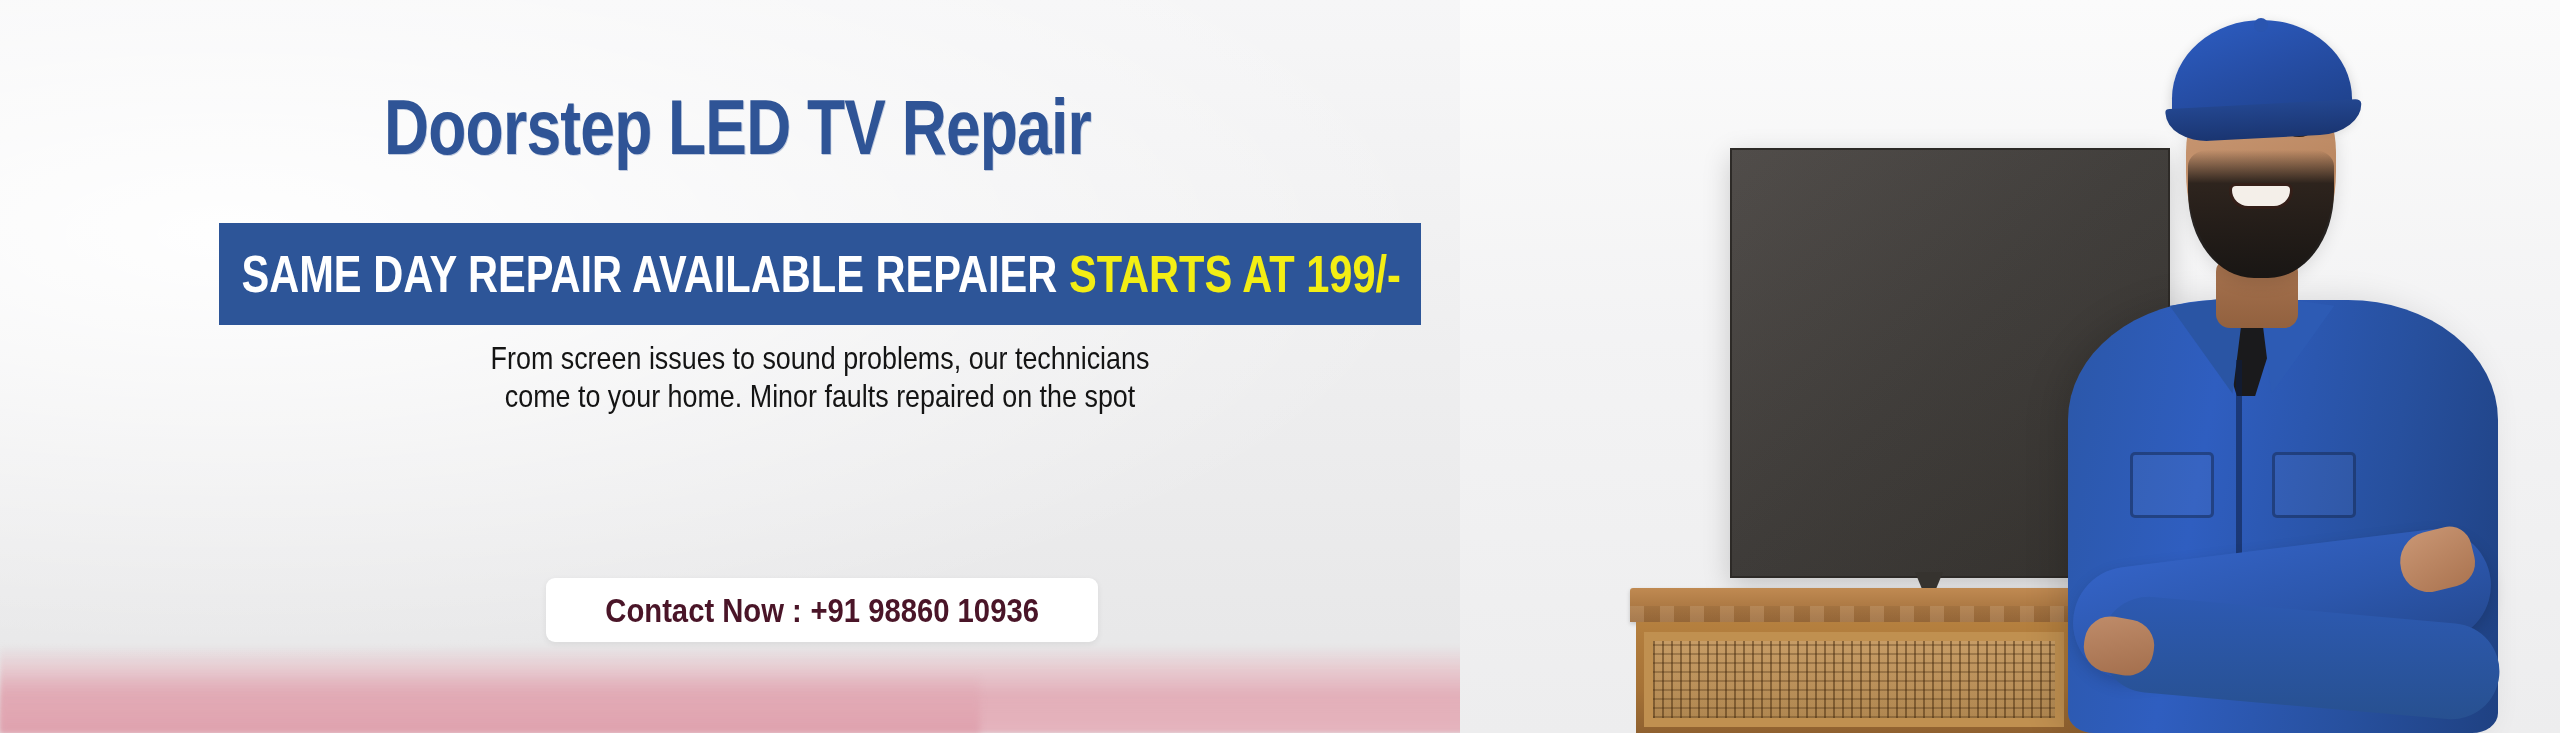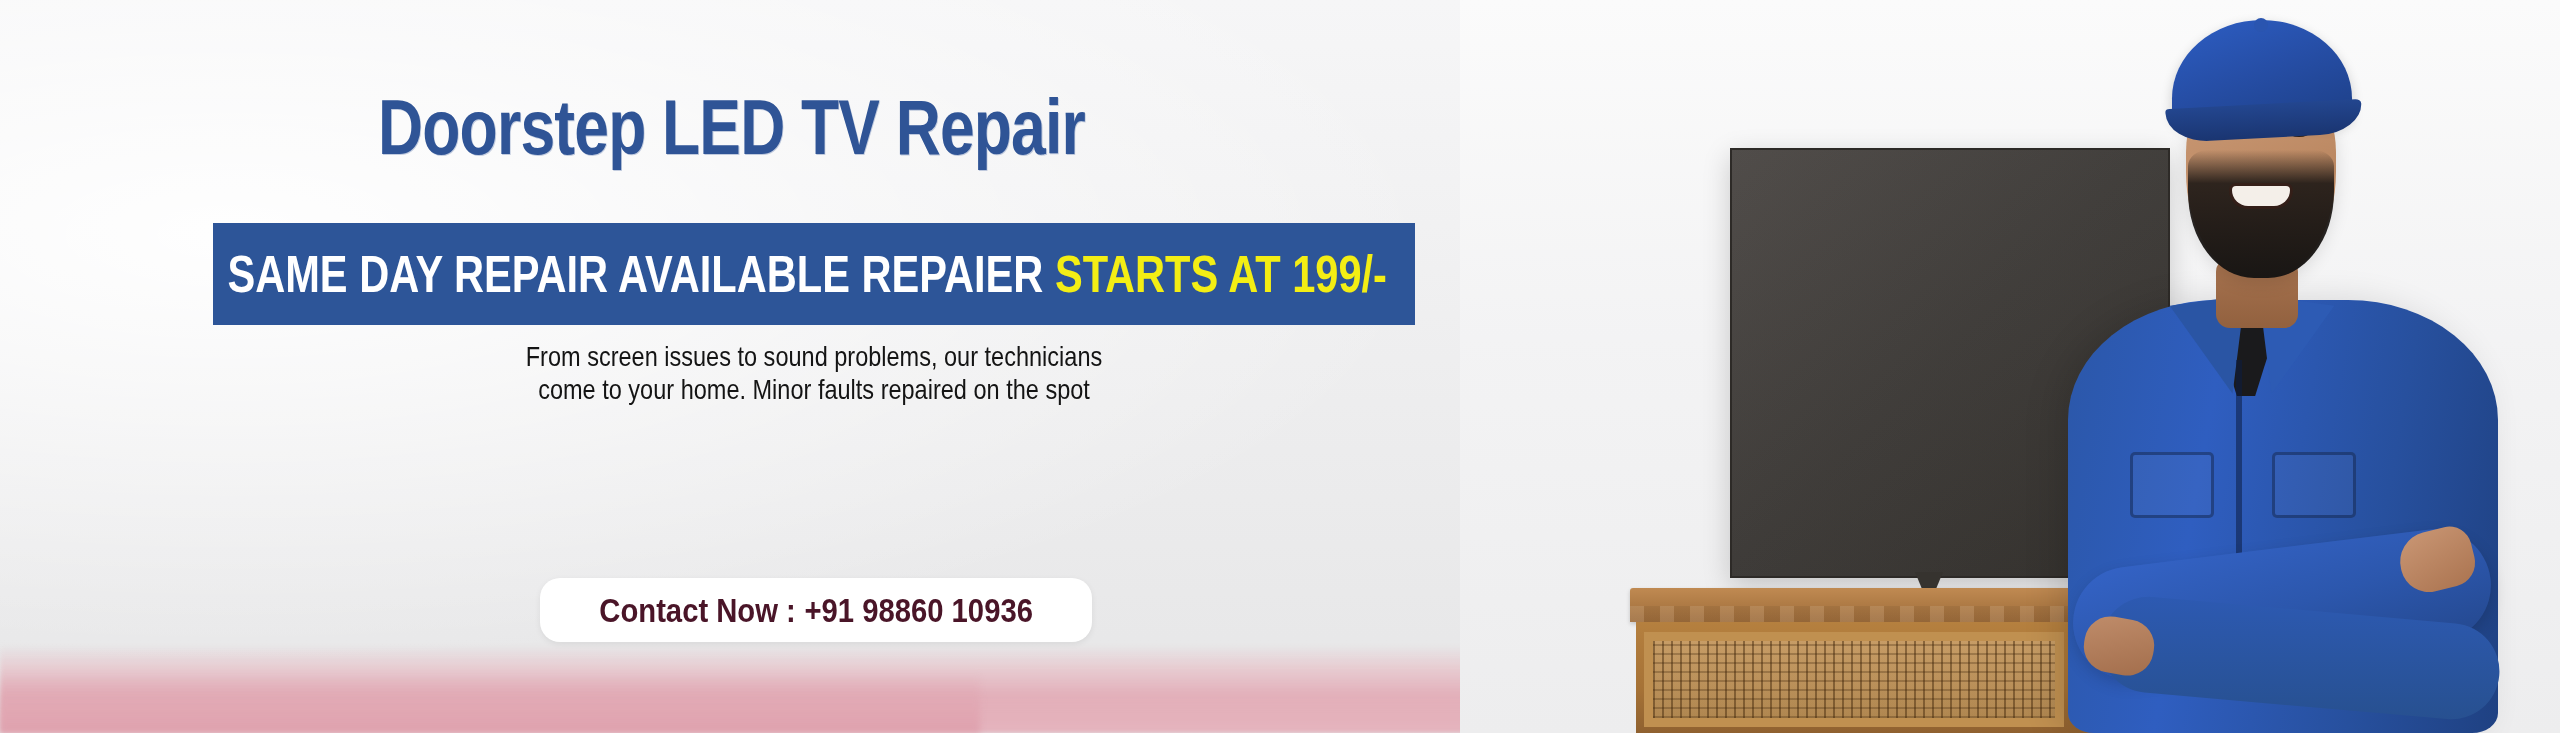--- a/index.html
+++ b/index.html
@@ -234,76 +234,76 @@
     background:linear-gradient(180deg,#23468f,#1a3571);
     border-radius:6px 8px 58px 58px / 4px 6px 40px 40px;
     transform:rotate(-3deg);
   }
   .t-cap-btn {
     position:absolute; left:274px; top:18px; width:14px; height:14px;
     background:#2a55b0; border-radius:50%;
   }
 
   
-  .copy { position:absolute; left:0; top:0; width:1520px; height:625px;text-decoration:underline; }
+  .copy { position:absolute; left:6px; top:0; width:1520px; height:625px;text-decoration:underline; }
 
   .headline {
     position:absolute; left:378px; top:88px;
     font-size:78px; line-height:1;
     font-weight:700;
     color:#2f5496;
     letter-spacing:-1px;
     transform:scaleX(.80);
     transform-origin:left top;
     white-space:nowrap;
     text-shadow:1px 1px 0 rgba(47,84,150,.28);
   }
 
   .badge {
     position:absolute; left:213px; top:223px;
     width:1202px; height:102px;
     background:#2d5598;
-    display:flex; align-items:center;
+    display:flex; align-items:center;padding-left:8px;
   }
   .badge-text {
     font-size:52px; line-height:1;
     font-weight:700;
     color:#ffffff;
     letter-spacing:0;
     transform:scaleX(.80);
     transform-origin:left center;
     white-space:nowrap;
     padding-left:18px;
   }
   .badge-accent { color:#f3ee14; }
 
   .para {
     position:absolute; left:213px; top:340px; width:1202px;
     text-align:center;
-    font-size:28px;
+    font-size:32px;
     line-height:1.18;
     font-weight:400;
     color:#141414;
   }
   .para-line { display:block; transform:scaleX(.84); }
 
   .alert {
     position:absolute; left:213px; top:470px; width:1202px;
     text-align:center;
     font-size:40px; line-height:1;
     font-weight:700;
     color:#ec1c1c;
   }
   .alert span { display:inline-block; transform:scaleX(.80); }
 
   .contact-pill {
     position:absolute; left:540px; top:578px;
     width:552px; height:64px;
     background:#ffffff;
-    border-radius:20px;
+    border-radius:9px;
     display:flex; align-items:center; justify-content:center;
     box-shadow:0 2px 6px rgba(0,0,0,.07);
   }
   .contact-text {
     font-size:34px; line-height:1;
     font-weight:700;
     color:#4a1528;
     white-space:nowrap;
     transform:scaleX(.86);
   }

